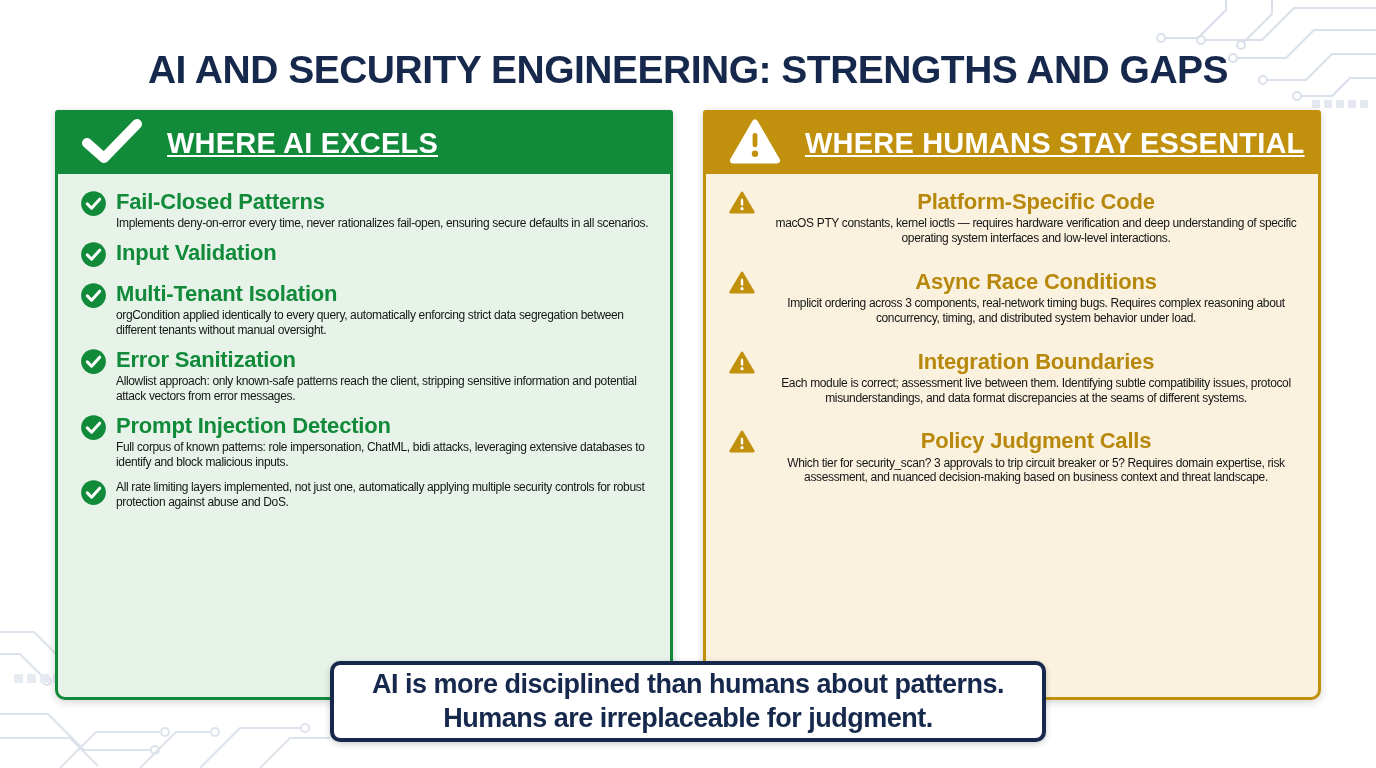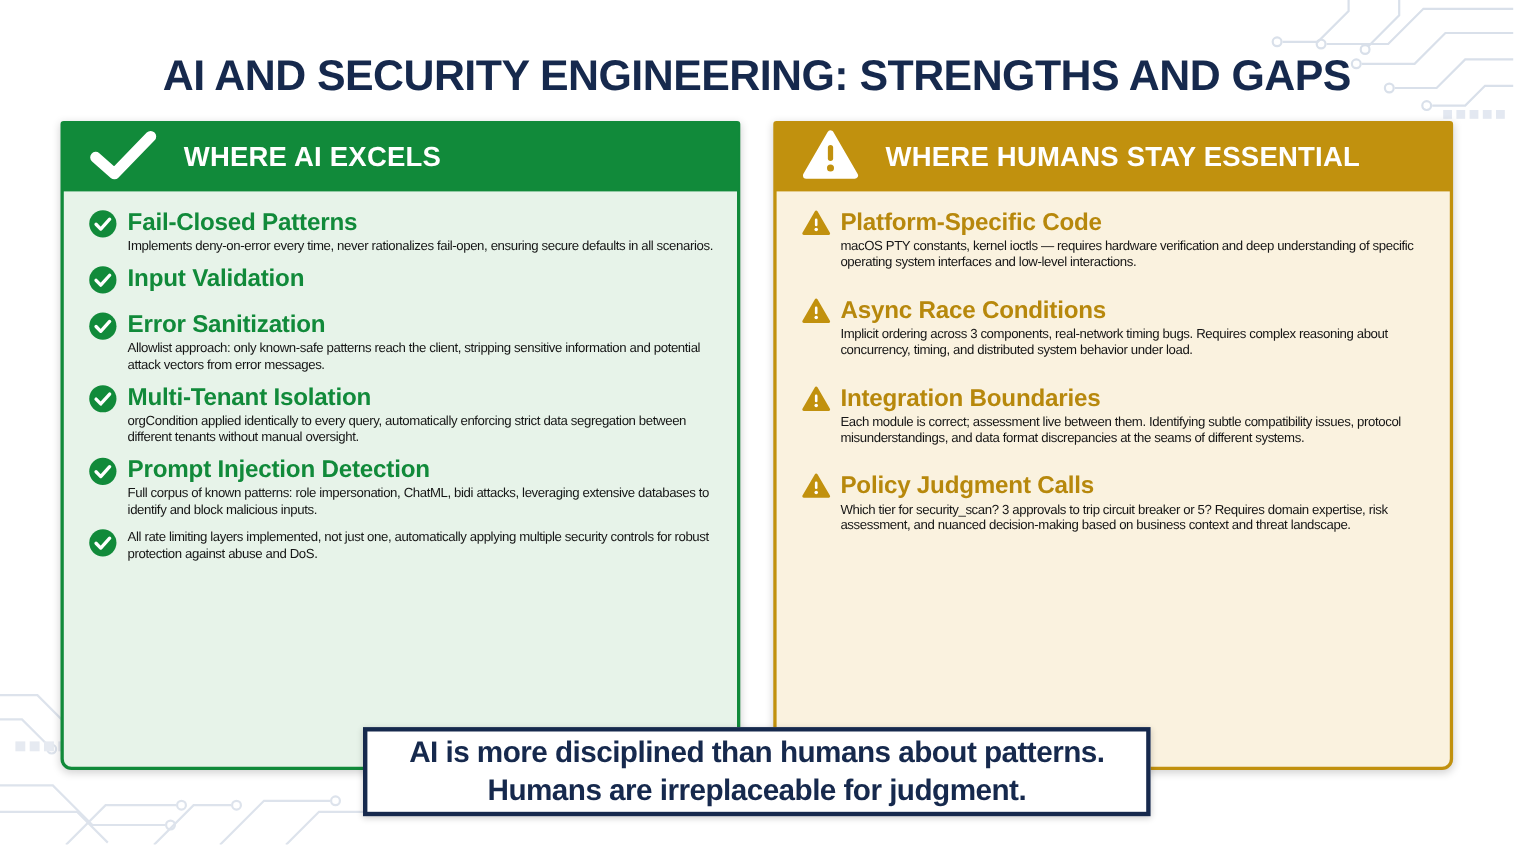--- a/index.html
+++ b/index.html
@@ -20,50 +20,50 @@
     font-size:39px; font-weight:bold; letter-spacing:-0.5px;
     color:#16294d;
   }
 
   .panel {
     position:absolute; top:110px; width:618px; height:590px;
     border-radius:3px 3px 10px 10px;
     box-shadow:0 2px 8px rgba(0,0,0,0.18);
   }
   .panel.left  { left:55px;  background:#e7f3e9; border:3px solid #118a3a; }
-  .panel.right { left:703px; background:#faf2df; border:3px solid #c1910e; }
+  .panel.right { left:703px; background:#faf2df; border:3px solid #c1910e;text-align:center; }
 
   .panel-header {
     height:62px; display:flex; align-items:center;
     padding-left:24px; gap:24px;
     margin:-1px -1px 0 -1px;
   }
   .panel.left  .panel-header { background:#118a3a; }
   .panel.right .panel-header { background:#c1910e; }
   .panel-header .header-label {
-    color:#ffffff; font-size:25px; font-weight:bold; letter-spacing:0.2px;
+    color:#ffffff; font-size:29px; font-weight:bold; letter-spacing:0.2px;text-decoration:underline;
   }
 
   .panel-body { padding:15px 10px 0 22px; }
 
   .item { display:flex; gap:8px; }
   .panel.left  .item { margin-bottom:9px; }
   .panel.right .item { margin-bottom:23px; }
   .item .icon-wrap { flex:0 0 28px; padding-top:1px; }
   .item-title { font-size:22px; font-weight:bold; line-height:1.15; letter-spacing:-0.2px; }
   .panel.left  .item-title { color:#118a3a; }
   .panel.right .item-title { color:#b7880c; }
   .item-desc {
     font-size:12px; line-height:1.23; letter-spacing:-0.35px;
     color:#151515; max-width:552px; margin-top:2px;
   }
 
   .footer-box {
     position:absolute; left:330px; top:661px; width:716px; height:81px;
-    background:#ffffff; border:4px solid #16294d; border-radius:0;
+    background:#ffffff; border:4px solid #16294d; border-radius:10px;
     display:flex; flex-direction:column; justify-content:center; align-items:center;
     z-index:5; box-shadow:0 2px 6px rgba(0,0,0,0.2);
   }
   .footer-line {
     color:#16294d; font-size:27px; font-weight:bold;
     letter-spacing:-0.5px; line-height:1.23; text-align:center;
   }
 </style>
 </head>
 <body>
@@ -156,35 +156,35 @@
     </div>
 
     <div class="item">
       <span class="icon-wrap">
         <svg width="27" height="27" viewBox="0 0 24 24">
             <circle cx="12" cy="12" r="11" fill="#118a3a"></circle>
             <path d="M6.5 12.3 L10.3 16.2 L17.5 8.2" stroke="#ffffff" stroke-width="2.7" fill="none" stroke-linecap="round" stroke-linejoin="round"></path>
           </svg>
       </span>
       <div class="item-text">
+        <div class="item-title">Multi-Tenant Isolation</div>
+        <div class="item-desc">orgCondition applied identically to every query, automatically enforcing strict data segregation between different tenants without manual oversight.</div>
+      </div>
+    </div>
+
+    <div class="item">
+      <span class="icon-wrap">
+        <svg width="27" height="27" viewBox="0 0 24 24">
+            <circle cx="12" cy="12" r="11" fill="#118a3a"></circle>
+            <path d="M6.5 12.3 L10.3 16.2 L17.5 8.2" stroke="#ffffff" stroke-width="2.7" fill="none" stroke-linecap="round" stroke-linejoin="round"></path>
+          </svg>
+      </span>
+      <div class="item-text">
         <div class="item-title">Error Sanitization</div>
         <div class="item-desc">Allowlist approach: only known-safe patterns reach the client, stripping sensitive information and potential attack vectors from error messages.</div>
-      </div>
-    </div>
-
-    <div class="item">
-      <span class="icon-wrap">
-        <svg width="27" height="27" viewBox="0 0 24 24">
-            <circle cx="12" cy="12" r="11" fill="#118a3a"></circle>
-            <path d="M6.5 12.3 L10.3 16.2 L17.5 8.2" stroke="#ffffff" stroke-width="2.7" fill="none" stroke-linecap="round" stroke-linejoin="round"></path>
-          </svg>
-      </span>
-      <div class="item-text">
-        <div class="item-title">Multi-Tenant Isolation</div>
-        <div class="item-desc">orgCondition applied identically to every query, automatically enforcing strict data segregation between different tenants without manual oversight.</div>
       </div>
     </div>
 
     <div class="item">
       <span class="icon-wrap">
         <svg width="27" height="27" viewBox="0 0 24 24">
             <circle cx="12" cy="12" r="11" fill="#118a3a"></circle>
             <path d="M6.5 12.3 L10.3 16.2 L17.5 8.2" stroke="#ffffff" stroke-width="2.7" fill="none" stroke-linecap="round" stroke-linejoin="round"></path>
           </svg>
       </span>

